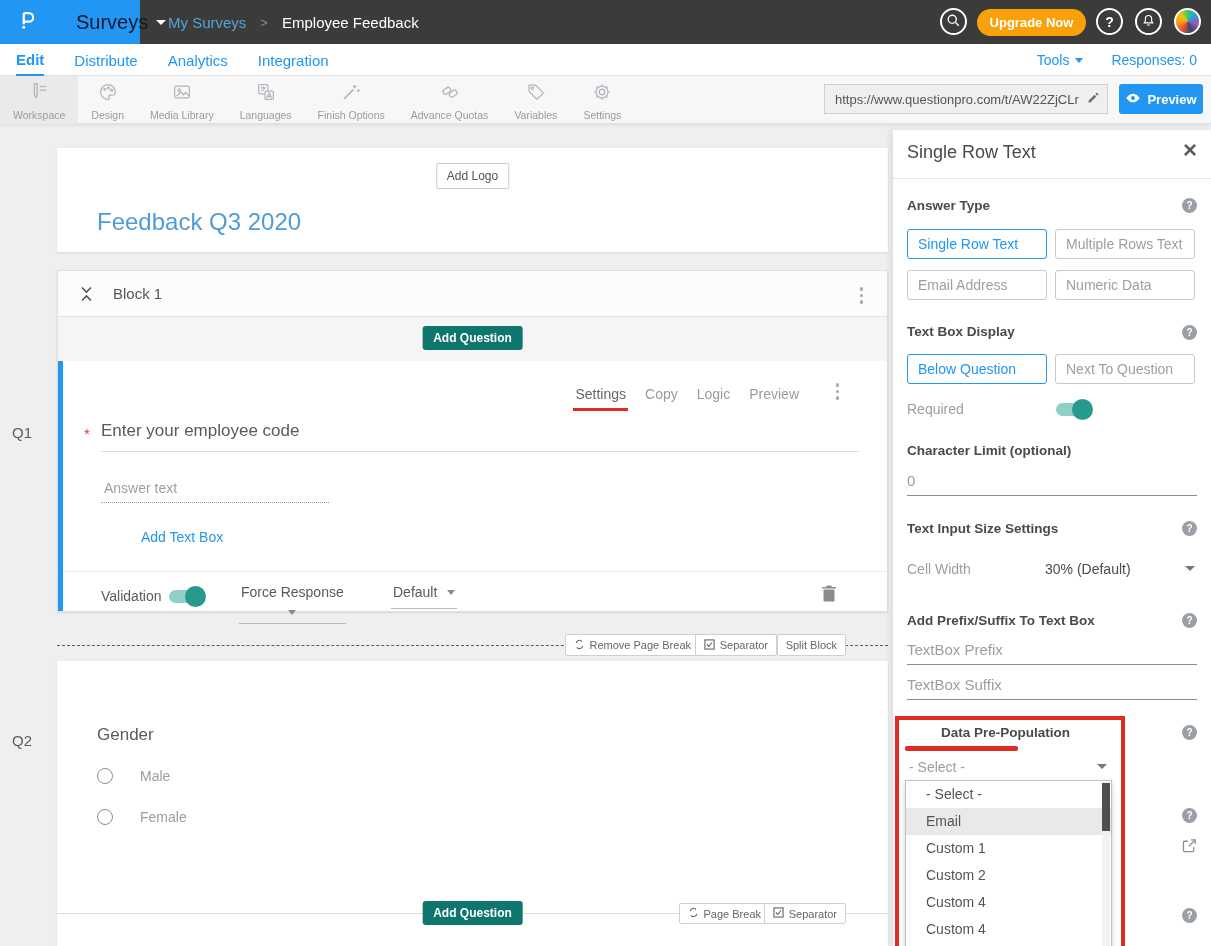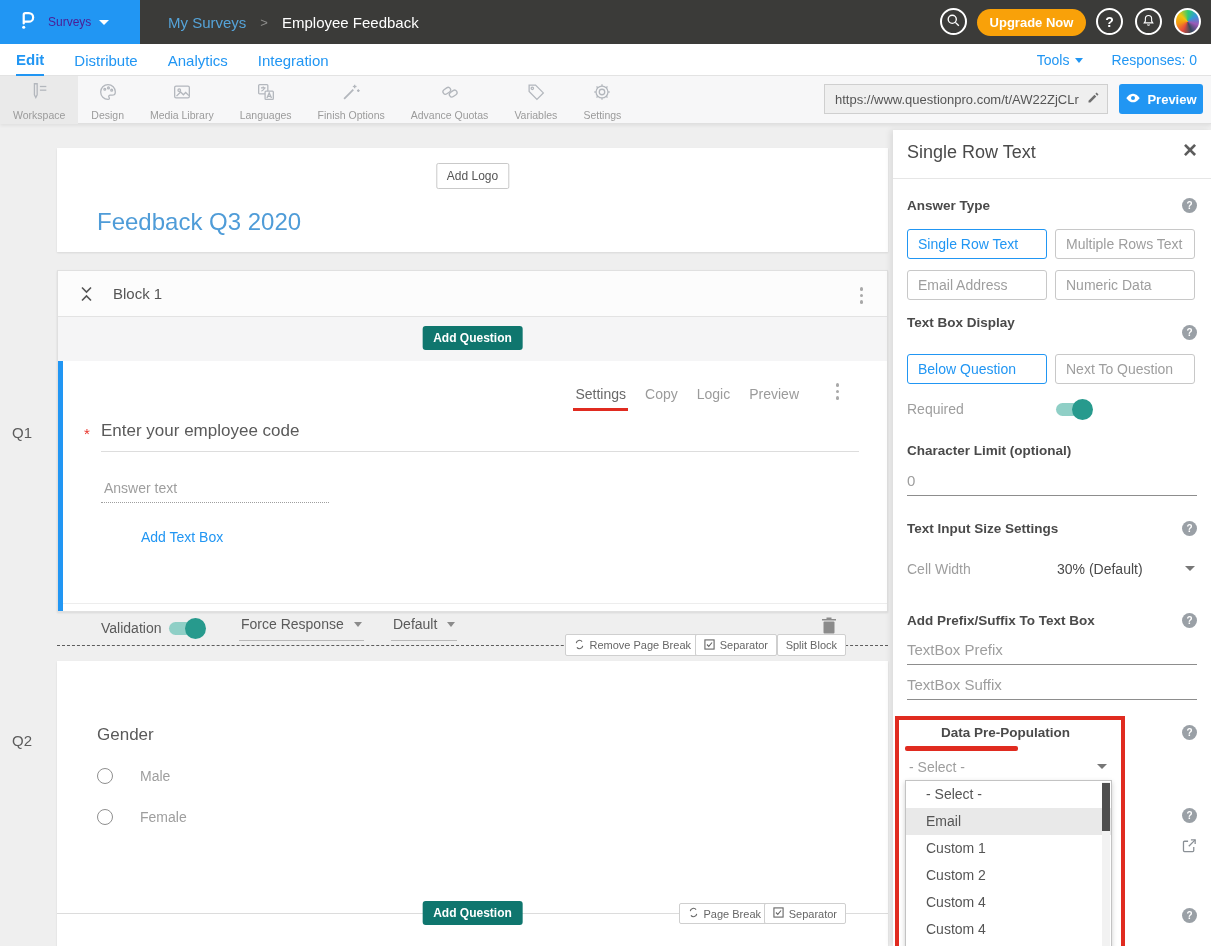--- a/index.html
+++ b/index.html
@@ -5,21 +5,21 @@
   * { margin:0; padding:0; box-sizing:border-box; }
   html,body { width:1211px; height:946px; }
   body {
     font-family:"Liberation Sans", sans-serif;
     background:#efefef; position:relative; overflow:hidden; color:#555;
   }
   
   .topbar { position:absolute; left:0; top:0; width:1211px; height:44px; background:#3b3b39; z-index:50; }
   .logo-block { position:absolute; left:0; top:0; width:140px; height:44px; background:#2196f3;
     display:flex; align-items:center; gap:8px; padding-left:16px; cursor:pointer; }
-  .logo-block .product { color:#4c1d95; font-size:12px; }
+  .logo-block .product { color:#0f172a; font-size:20px;margin-left:28px; }
   .caret-down { display:inline-block; width:0; height:0; border-left:5px solid transparent;
     border-right:5px solid transparent; border-top:5px solid #fff; }
   .breadcrumb { position:absolute; left:168px; top:0; height:44px; display:flex; align-items:center; gap:14px; font-size:15px; }
   .bc-parent { color:#55a3d8; cursor:pointer; }
   .bc-sep { color:#8d8d8b; font-size:13px; }
   .bc-current { color:#ffffff; }
   .top-right { position:absolute; right:0; top:0; height:44px; }
   .circle-btn { position:absolute; top:8px; width:27px; height:27px; border:2px solid #fff; border-radius:50%;
     display:flex; align-items:center; justify-content:center; color:#fff; font-weight:bold; font-size:14px; cursor:pointer; }
   .upgrade-btn { position:absolute; right:125px; top:9px; width:109px; height:27px; background:#f9a109; border:none;
@@ -69,29 +69,29 @@
   .q-tab { font-size:14px; color:#9b9b9b; cursor:pointer; position:relative; }
   .q-tab.active { color:#686868; }
   .q-tab.active::after { content:''; position:absolute; left:-2px; right:-2px; bottom:-9px; height:3px; background:#e02b20; }
   .q1-dots { right:48px; top:22px; }
   .req-star { position:absolute; left:21px; top:64px; color:#e8332a; font-size:15px; }
   .q1-text { position:absolute; left:38px; top:60px; font-size:17px; color:#5a5a5a; cursor:text; }
   .q1-underline { position:absolute; left:38px; right:28px; top:90px; border-bottom:1px solid #ddd; }
   .answer-text { position:absolute; left:41px; top:119px; font-size:14px; color:#9e9e9e; cursor:text; }
   .answer-dotted { position:absolute; left:38px; top:141px; width:228px; border-bottom:1px dotted #9e9e9e; }
   .add-textbox { position:absolute; left:78px; top:168px; font-size:14px; color:#2196f3; cursor:pointer; }
-  .validation-bar { position:absolute; left:0; right:0; top:210px; bottom:0; border-top:1px solid #ededed;margin-top:32px; }
+  .validation-bar { position:absolute; left:0; right:0; top:210px; bottom:0; border-top:1px solid #ededed; }
   .validation-label { position:absolute; left:38px; top:16px; font-size:14px; color:#5a5a5a; }
   .toggle { width:34px; height:13px; background:#8fcfc6; border-radius:7px; position:relative; cursor:pointer; }
   .toggle::after { content:''; position:absolute; right:-3px; top:-4px; width:21px; height:21px; border-radius:50%; background:#279a8d; }
   .val-toggle { position:absolute; left:106px; top:18px; }
   .mini-select { position:absolute; top:12px; font-size:14px; color:#5a5a5a; border-bottom:1px solid #b9b9b9;
     padding:0 2px 8px 2px; display:flex; align-items:center; gap:10px; cursor:pointer; }
   .mini-select .caret-down { border-top-color:#8b8b8b; border-left-width:4px; border-right-width:4px; }
-  .force-select { left:176px; }
+  .force-select { left:176px;flex-direction:column; }
   .default-select { left:328px; }
   .trash { position:absolute; right:50px; top:12px; cursor:pointer; }
   
   .pb-bar { position:absolute; left:57px; top:633px; width:831px; height:26px; z-index:5; }
   .pb-line { position:absolute; left:0; right:0; top:12px; border-top:1px dashed #5c5c5c; }
   .pb-btn { position:absolute; top:1px; height:22px; background:#fff; border:1px solid #cfcfcf; border-radius:2px;
     font-size:11px; color:#666; font-family:inherit; display:flex; align-items:center; gap:5px; padding:0 8px; cursor:pointer; }
   .pb-remove { right:188px; }
   .pb-sep { right:111px; }
   .pb-split { right:42px; }
@@ -119,21 +119,21 @@
   .help-icon::before { content:'?'; }
   .opt-grid { position:absolute; left:14px; right:16px; display:grid; grid-template-columns:1fr 1fr; gap:11px 8px; }
   .opt-btn { height:30px; background:#fff; border:1px solid #c8c8c8; border-radius:3px; font-size:14px; color:#9e9e9e;
     font-family:inherit; text-align:left; padding-left:10px; cursor:pointer; white-space:nowrap; overflow:hidden; }
   .opt-btn.selected { border:1px solid #2196f3; color:#2196f3; }
   .sb-sub { position:absolute; left:14px; font-size:14px; color:#9e9e9e; }
   .sb-toggle { position:absolute; left:163px; }
   .sb-input { position:absolute; left:14px; right:14px; border:none; border-bottom:1px solid #8d8d8d; background:transparent;
     font-family:inherit; font-size:15px; color:#9e9e9e; padding:4px 0 6px; outline:none; }
   .sb-input::placeholder { color:#9e9e9e; opacity:1; }
-  .cell-width-value { position:absolute; left:164px; font-size:14px; color:#4a4a4a; }
+  .cell-width-value { position:absolute; left:152px; font-size:14px; color:#4a4a4a; }
   .sb-caret { position:absolute; right:16px; width:0; height:0; border-left:5px solid transparent; border-right:5px solid transparent;
     border-top:5px solid #777; cursor:pointer; }
   .red-rect { position:absolute; left:2px; top:586px; width:230px; height:354px; border:4px solid #e02b20; z-index:40; pointer-events:none; }
   .red-underline { position:absolute; left:12px; top:616px; width:113px; height:5px; background:#e02b20; border-radius:2px; z-index:41; pointer-events:none; }
   .dpp-select { position:absolute; left:16px; top:629px; font-size:14px; color:#9e9e9e; cursor:pointer; }
   .dpp-caret { top:634px; right:104px; }
   .dropdown { position:absolute; left:12px; top:650px; width:207px; height:170px; background:#fff; border:1px solid #c3c3c3;
     box-shadow:0 2px 5px rgba(0,0,0,0.2); z-index:30; overflow:hidden; }
   .dd-item { height:27px; line-height:27px; padding-left:20px; font-size:14px; color:#555; cursor:pointer; }
   .dd-item.highlighted { background:#e9e9e9; }
@@ -440,21 +440,21 @@
 
   <div class="sb-heading" style="top:68px;">Answer Type</div>
   <span class="help-icon" style="top:68px;"></span>
   <div class="opt-grid" style="top:99px;">
     <button class="opt-btn selected">Single Row Text</button>
     <button class="opt-btn">Multiple Rows Text</button>
     <button class="opt-btn">Email Address</button>
     <button class="opt-btn">Numeric Data</button>
   </div>
 
-  <div class="sb-heading" style="top:185px;">Text Box Display</div>
+  <div class="sb-heading" style="top:194px;">Text Box Display</div>
   <span class="help-icon" style="top:195px;"></span>
   <div class="opt-grid" style="top:224px;">
     <button class="opt-btn selected">Below Question</button>
     <button class="opt-btn">Next To Question</button>
   </div>
 
   <div class="sb-sub" style="top:271px;">Required</div>
   <span class="toggle sb-toggle" style="top:273px;"></span>
 
   <div class="sb-heading" style="top:313px;">Character Limit (optional)</div>

